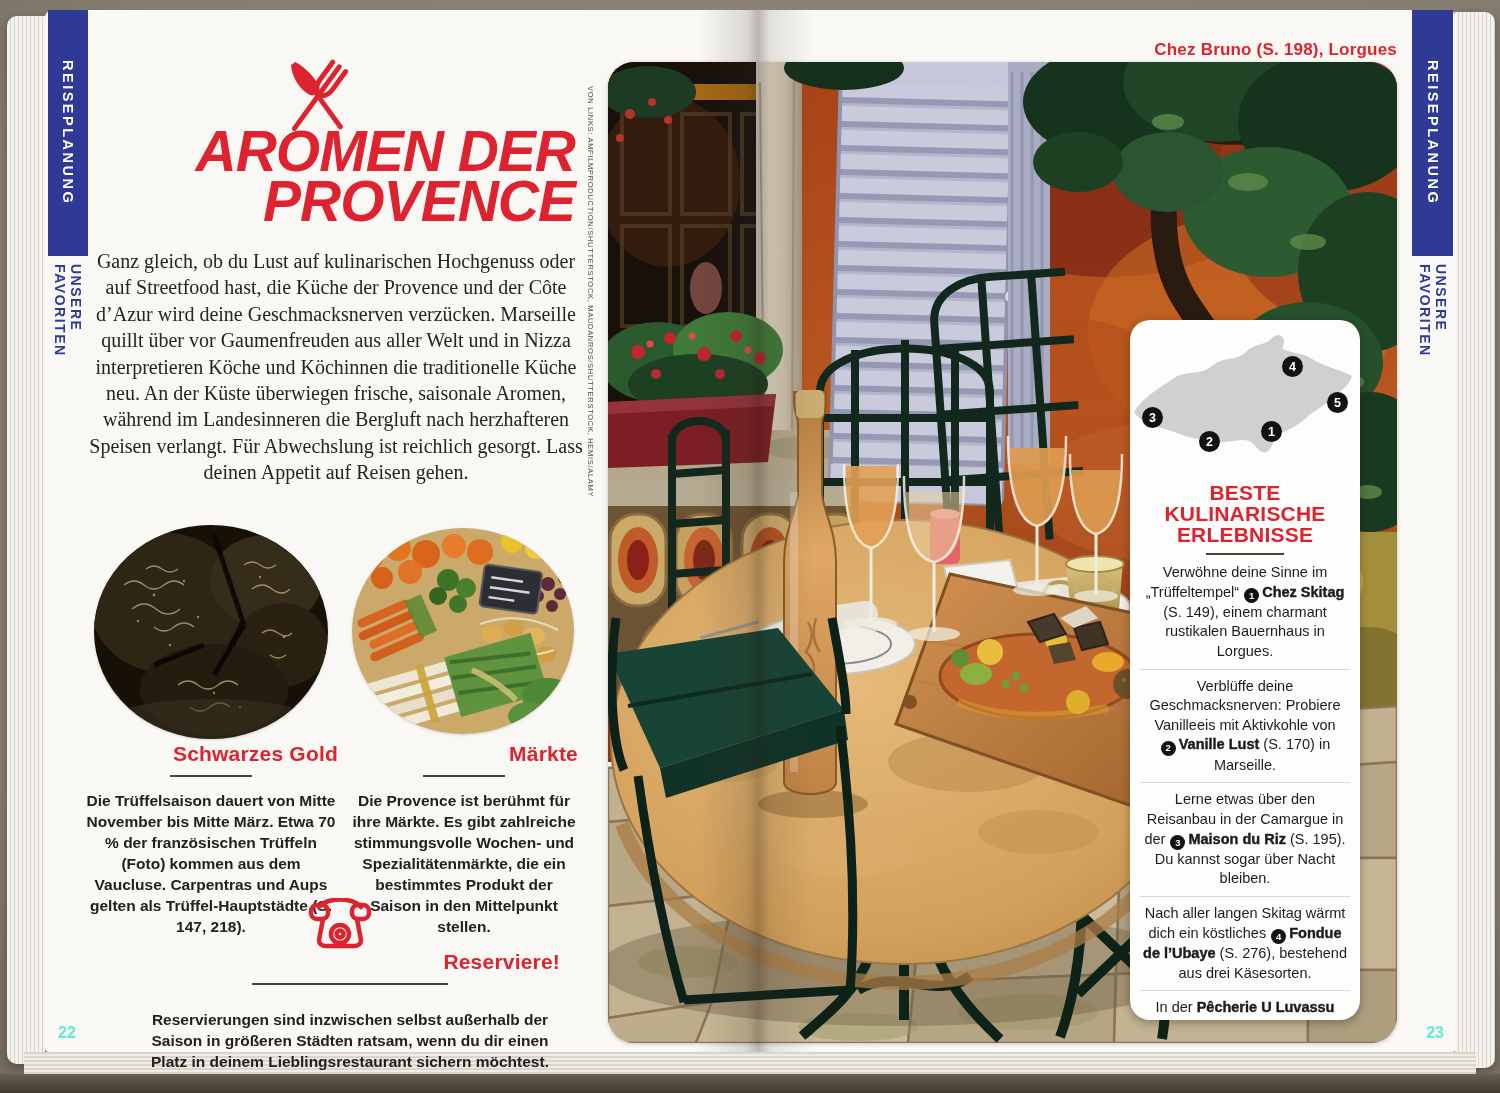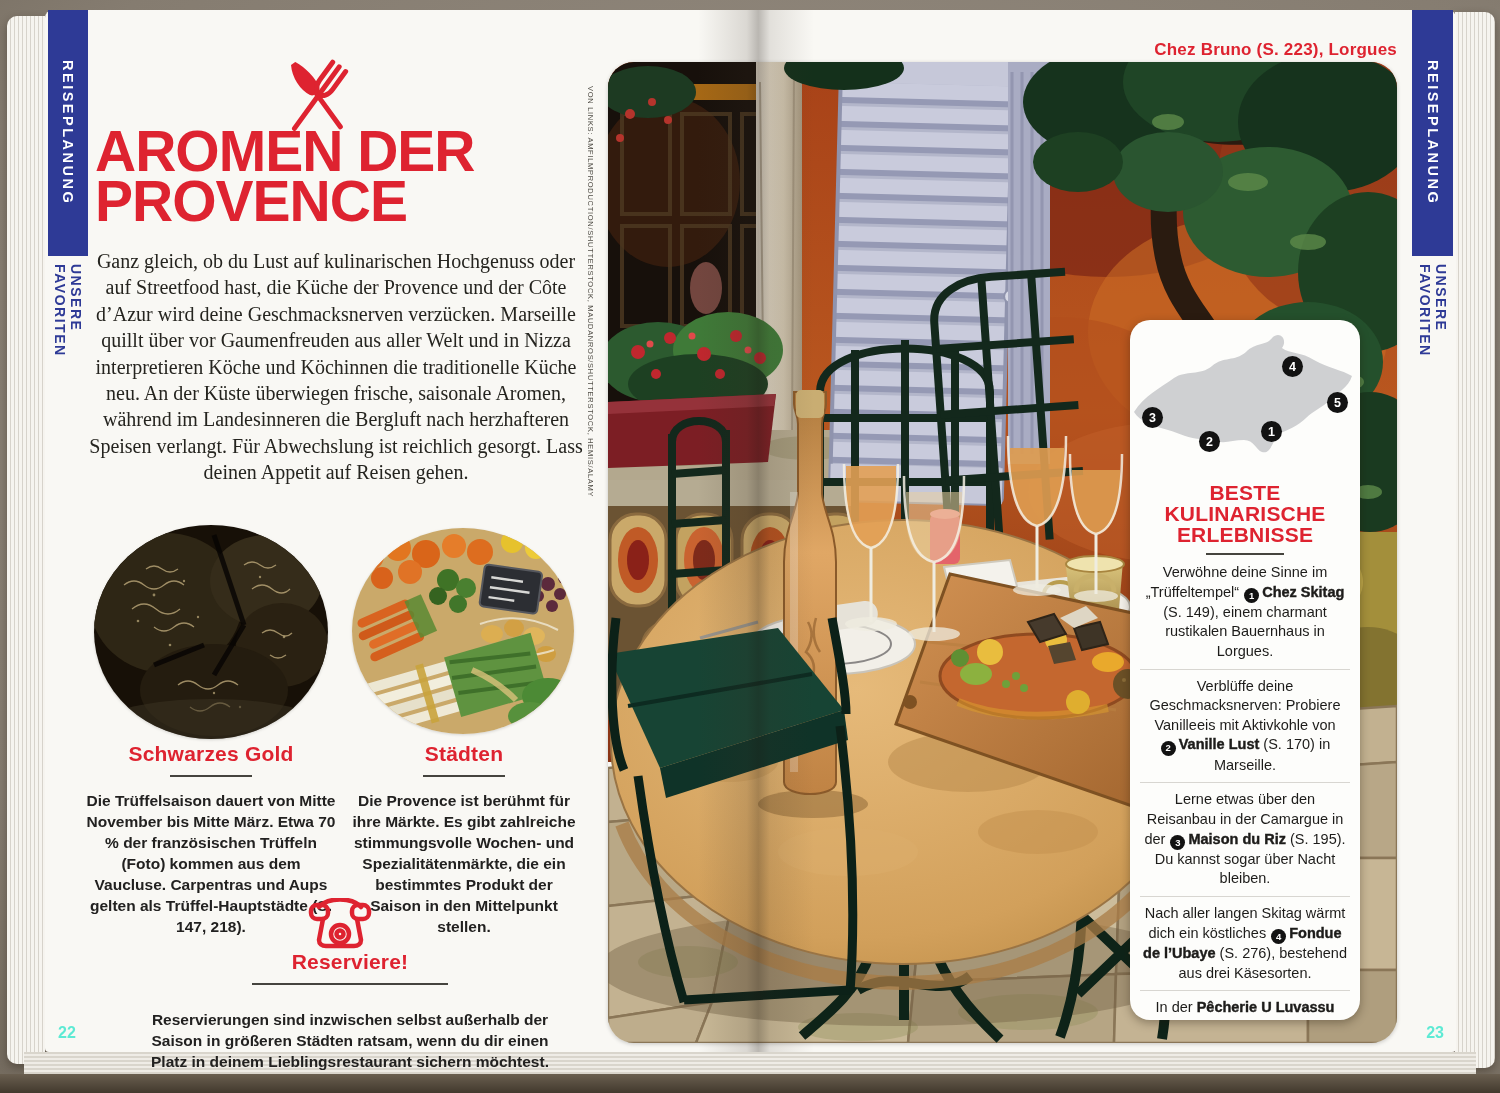--- a/index.html
+++ b/index.html
@@ -10,24 +10,24 @@
   .book{position:absolute;left:0;top:0;width:1500px;height:1093px;}
   .pagestack{background:repeating-linear-gradient(90deg,#f6f4ef 0 3px,#d7d3cb 3px 4px);
              box-shadow:0 4px 10px rgba(40,30,20,.4);}
   .pagestack-b{background:repeating-linear-gradient(0deg,#efece6 0 2px,#d9d5cc 2px 4px);}
   .page{background:#f9f8f4;}
   .gutter{background:linear-gradient(90deg,rgba(60,48,36,0) 0%,rgba(60,48,36,.16) 42%,rgba(40,32,24,.30) 52%,rgba(60,48,36,.12) 62%,rgba(60,48,36,0) 100%);pointer-events:none;z-index:60;}
   .tab{background:#2e3a96;display:flex;align-items:center;justify-content:center;}
   .vtext{writing-mode:vertical-rl;text-orientation:mixed;font-weight:700;letter-spacing:2.5px;font-size:14.5px;}
   .tab .vtext{color:#ffffff;}
   .vblue{color:#2e3a96;}
-  .title{font-weight:700;font-size:57px;line-height:50px;letter-spacing:-1px;text-align:left;color:#de2330;}
+  .title{font-weight:700;font-size:57px;line-height:50px;letter-spacing:-1px;text-align:right;color:#de2330;font-style:italic;}
   .intro{font-family:"Liberation Serif",serif;font-size:20px;line-height:26.4px;text-align:center;color:#25241f;}
   .circ{border-radius:50%;overflow:hidden;box-shadow:0 1px 3px rgba(0,0,0,.15);}
-  .feath{font-size:21px;font-weight:700;text-align:center;color:#de2330;letter-spacing:.2px;}
+  .feath{font-size:21px;font-weight:700;text-align:right;color:#de2330;letter-spacing:.2px;}
   .rule{height:2px;background:#45443e;width:82px;margin:9px auto 0;}
   .rule-lg{height:2px;background:#45443e;width:196px;margin:9px auto 0;}
   .featb{font-size:15.5px;line-height:21px;font-weight:700;text-align:center;color:#222120;margin-top:13px;}
   .pagenum{font-size:16px;font-weight:700;color:#5eead4;}
   .hdr{font-size:17px;font-weight:700;color:#de2330;text-align:right;letter-spacing:.2px;}
   .credit{writing-mode:vertical-rl;font-size:7.5px;letter-spacing:.7px;color:#514e47;white-space:nowrap;}
   .card{background:#fdfdfb;border-radius:20px;box-shadow:0 3px 10px rgba(30,20,10,.35);
         box-sizing:border-box;padding:0 13px;overflow:hidden;z-index:40;}
   .cardh{font-size:21px;line-height:21px;font-weight:700;color:#de2330;text-align:center;letter-spacing:.2px;}
   .card .rule{width:78px;margin:8px auto;}
@@ -184,21 +184,21 @@
       <path d="M120,142 q24,10 44,30" stroke="#d9c27a" stroke-width="6" fill="none" opacity=".8"></path>
     </svg>
   </div>
 
   <div class="abs" style="left:84px;top:742px;width:254px;">
     <div class="feath">Schwarzes Gold</div>
     <div class="rule"></div>
     <div class="featb">Die Trüffelsaison dauert von Mitte November bis Mitte März. Etwa 70 % der französischen Trüffeln (Foto) kommen aus dem Vaucluse. Carpentras und Aups gelten als Trüffel-Hauptstädte (S. 147, 218).</div>
   </div>
   <div class="abs" style="left:350px;top:742px;width:228px;">
-    <div class="feath">Städten</div>
+    <div class="feath">Märkte</div>
     <div class="rule"></div>
     <div class="featb">Die Provence ist berühmt für ihre Märkte. Es gibt zahlreiche stimmungsvolle Wochen- und Spezialitätenmärkte, die ein bestimmtes Produkt der Saison in den Mittelpunkt stellen.</div>
   </div>
 
   <svg class="abs" style="left:308px;top:898px;" width="64" height="54" viewBox="0 0 64 54">
     <g stroke="#de2330" stroke-width="4.5" fill="none" stroke-linejoin="round" stroke-linecap="round">
       <rect x="3" y="7" width="17" height="14" rx="6"></rect>
       <rect x="44" y="7" width="17" height="14" rx="6"></rect>
       <path d="M11,9 C20,-1 44,-1 53,9"></path>
       <path d="M15,21 L11,42 C11,46 14,48 18,48 L46,48 C50,48 53,46 53,42 L49,21"></path>
@@ -542,21 +542,21 @@
           <path d="M8,556 C0,618 4,680 16,708"></path>
           <path d="M30,714 C42,800 58,880 76,940"></path>
           <path d="M232,664 C244,760 248,850 242,930"></path>
           <path d="M76,938 L242,928"></path>
           <path d="M224,556 C232,600 238,630 238,652"></path>
         </g>
       </g>
     </svg>
   </div>
 
-  <div class="abs hdr" style="left:1000px;top:40px;width:397px;">Chez Bruno (S. 223), Lorgues</div>
+  <div class="abs hdr" style="left:1000px;top:40px;width:397px;">Chez Bruno (S. 198), Lorgues</div>
 
   <div class="abs card" style="left:1130px;top:320px;width:230px;height:700px;">
     <div style="position:relative;height:152px;margin:0 -13px;">
       <svg width="230" height="152" viewBox="0 0 230 152" style="position:absolute;left:0;top:6px;">
         <path fill="#cfd0d2" d="M4,86 C14,70 30,62 44,52 C56,44 70,50 82,40 C94,30 104,36 116,26 C126,16 136,20 142,12 C150,4 158,14 152,22 C160,28 172,26 184,34 C198,42 212,44 222,50 C218,62 208,66 200,74 C192,82 184,84 176,92 C168,100 158,104 148,108 C142,118 140,128 132,126 C126,124 124,114 114,114 C100,114 92,120 80,112 C64,116 52,108 38,104 C24,100 10,96 4,86 Z"></path>
       </svg>
       <span class="mbadge" style="left:131px;top:101px;">1</span>
       <span class="mbadge" style="left:69px;top:111px;">2</span>
       <span class="mbadge" style="left:12px;top:87px;">3</span>
       <span class="mbadge" style="left:152px;top:36px;">4</span>

